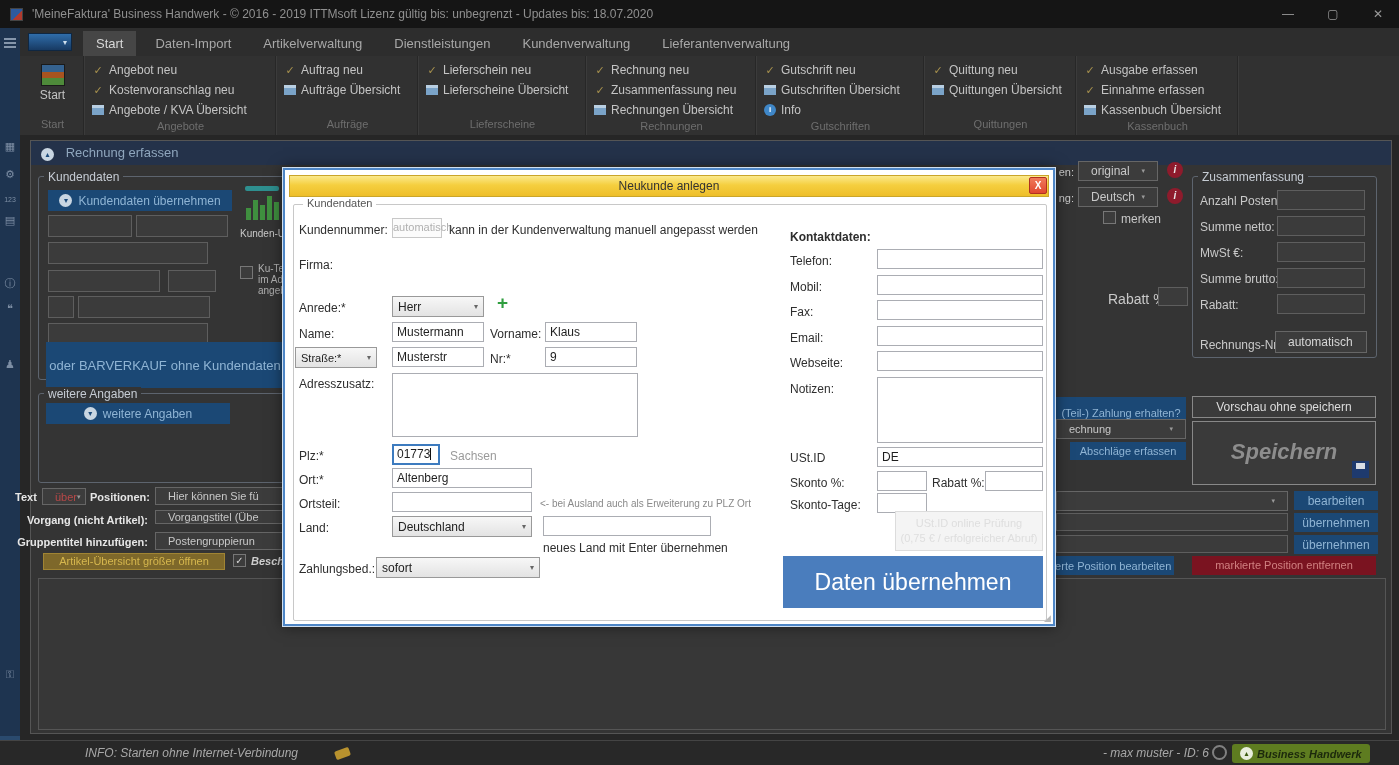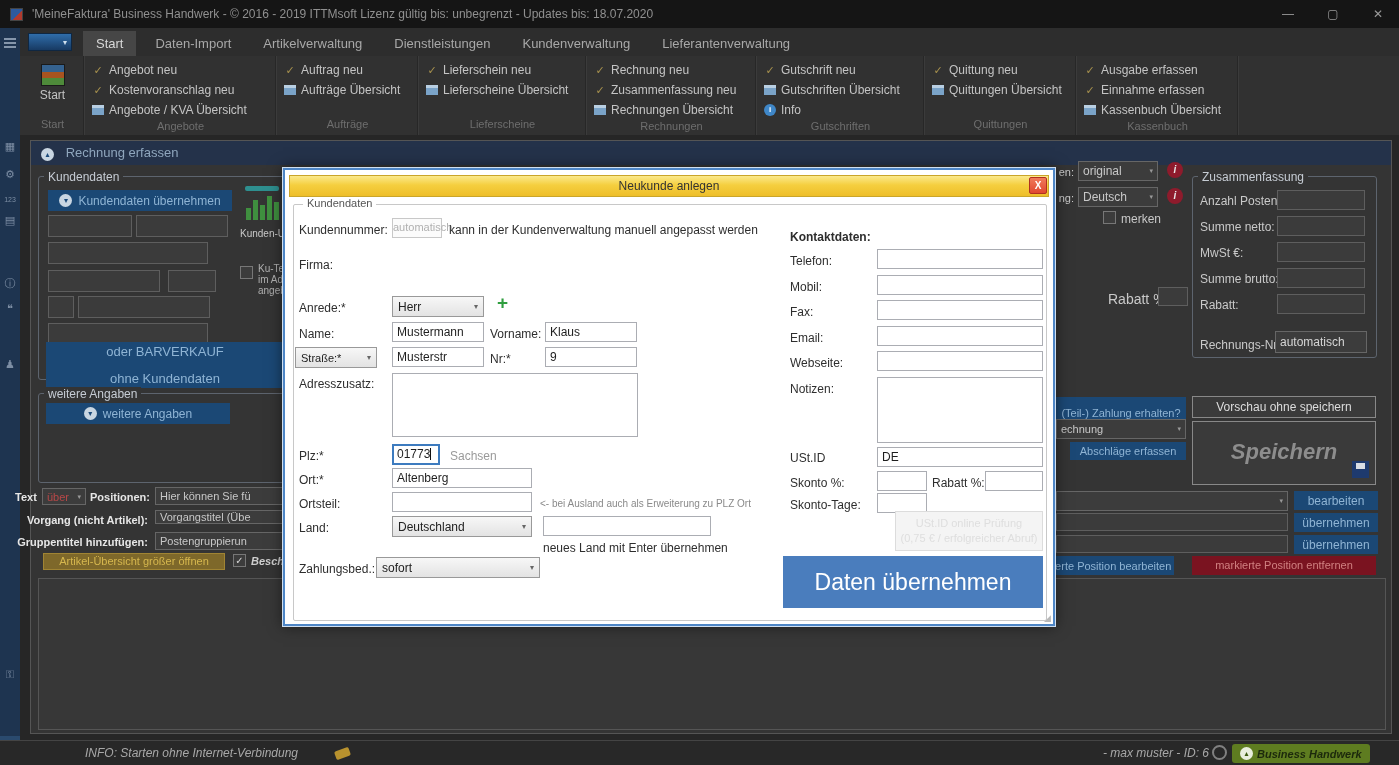--- a/index.html
+++ b/index.html
@@ -35,21 +35,21 @@
   
   .workspace { left:30px; top:140px; width:1362px; height:594px; border:1px solid #555; background:#343434; }
   .hdrstrip { left:31px; top:141px; width:1360px; height:24px; background:#24324a; color:#8fa6bd; font-size:13px; line-height:24px; }
   .circlechev { display:inline-block; width:13px; height:13px; border-radius:50%; background:#c9d6e2; color:#1c4a7a; font-size:8px; line-height:13px; text-align:center; }
   .fs-dk { border:1px solid #5d646e; border-radius:3px; }
   .fs-lbl { background:#343434; padding:0 4px; color:#c6ccd4; font-size:12px; white-space:nowrap; }
   .dkin { background:#3b3b3b; border:1px solid #5e5e5e; }
   .btn-db { background:#1b4875; color:#8fb4d4; font-size:12px; display:flex; align-items:center; justify-content:center; gap:6px; text-align:center; }
   .btn-gold { background:#7e682a; border:1px solid #a08433; color:#d6b74e; font-size:11px; text-align:center; line-height:15px; white-space:nowrap; overflow:hidden; }
   .btn-red { background:#7a1320; color:#d08080; font-size:11px; text-align:center; line-height:19px; white-space:nowrap; overflow:hidden; }
-  .dksel { background:#3c3c3c; border:1px solid #666; color:#c8c8c8; font-size:11px; display:flex; align-items:center; padding:0 4px; }
+  .dksel { background:#3c3c3c; border:1px solid #666; color:#c8c8c8; font-size:11px; display:flex; align-items:center; padding:0 12px; }
   .dksel .chev { margin-left:auto; font-size:7px; color:#9a9a9a; }
   .lbl-dk { color:#c9c9c9; font-size:11px; white-space:nowrap; }
   .lbl-bold { color:#e6e6e6; font-size:11px; font-weight:bold; white-space:nowrap; }
   .cb { width:13px; height:13px; background:#3c3c3c; border:1px solid #777; font-size:10px; color:#d8d8d8; text-align:center; line-height:12px; }
   .redinfo { width:16px; height:16px; border-radius:50%; background:#8e1b2c; color:#e8e8e8; font-size:10px; font-style:italic; font-weight:bold; text-align:center; line-height:16px; }
   .clip { white-space:nowrap; overflow:hidden; }
   
   .statusbar { left:0; top:740px; width:1399px; height:25px; background:#282828; border-top:1px solid #444; color:#a8a8a8; font-size:12px;font-style:italic; }
   .pill { display:flex; align-items:center; gap:4px; background:#5e7c20; border-radius:3px; padding:0 8px; height:19px; color:#1c290c; font-weight:bold; font-size:11px; }
   .pillcirc { width:13px; height:13px; border-radius:50%; background:#e8eedd; color:#3a5a10; font-size:8px; line-height:13px; text-align:center; }
@@ -261,21 +261,21 @@
 </div>
 <div class="abs lbl-dk clip" style="left:240px;top:228px;width:44px;font-size:10px">Kunden-U</div>
 
 <div class="abs cb" style="left:240px;top:266px"></div>
 <div class="abs clip" style="left:258px;top:263px;width:26px;font-size:10px;color:#b0b0b0">
   <div>Ku-Tel. N</div>
   <div>im Adres</div>
   <div>angebe</div>
 </div>
 
-<div class="abs btn-db" style="left:46px;top:342px;width:238px;height:46px;flex-direction:column;gap:12px;font-size:13px">
+<div class="abs btn-db" style="left:46px;top:342px;width:238px;height:46px;flex-direction:row;gap:4px;font-size:13px">
   <div>oder BARVERKAUF</div>
   <div>ohne Kundendaten</div>
 </div>
 
 <div class="abs fs-dk" style="left:38px;top:393px;width:520px;height:90px"></div>
 <div class="abs fs-lbl" style="left:44px;top:387px">weitere Angaben</div>
 <div class="abs btn-db" style="left:46px;top:403px;width:184px;height:21px">
   <span class="circlechev">▾</span>
   <span>weitere Angaben</span>
 </div>

